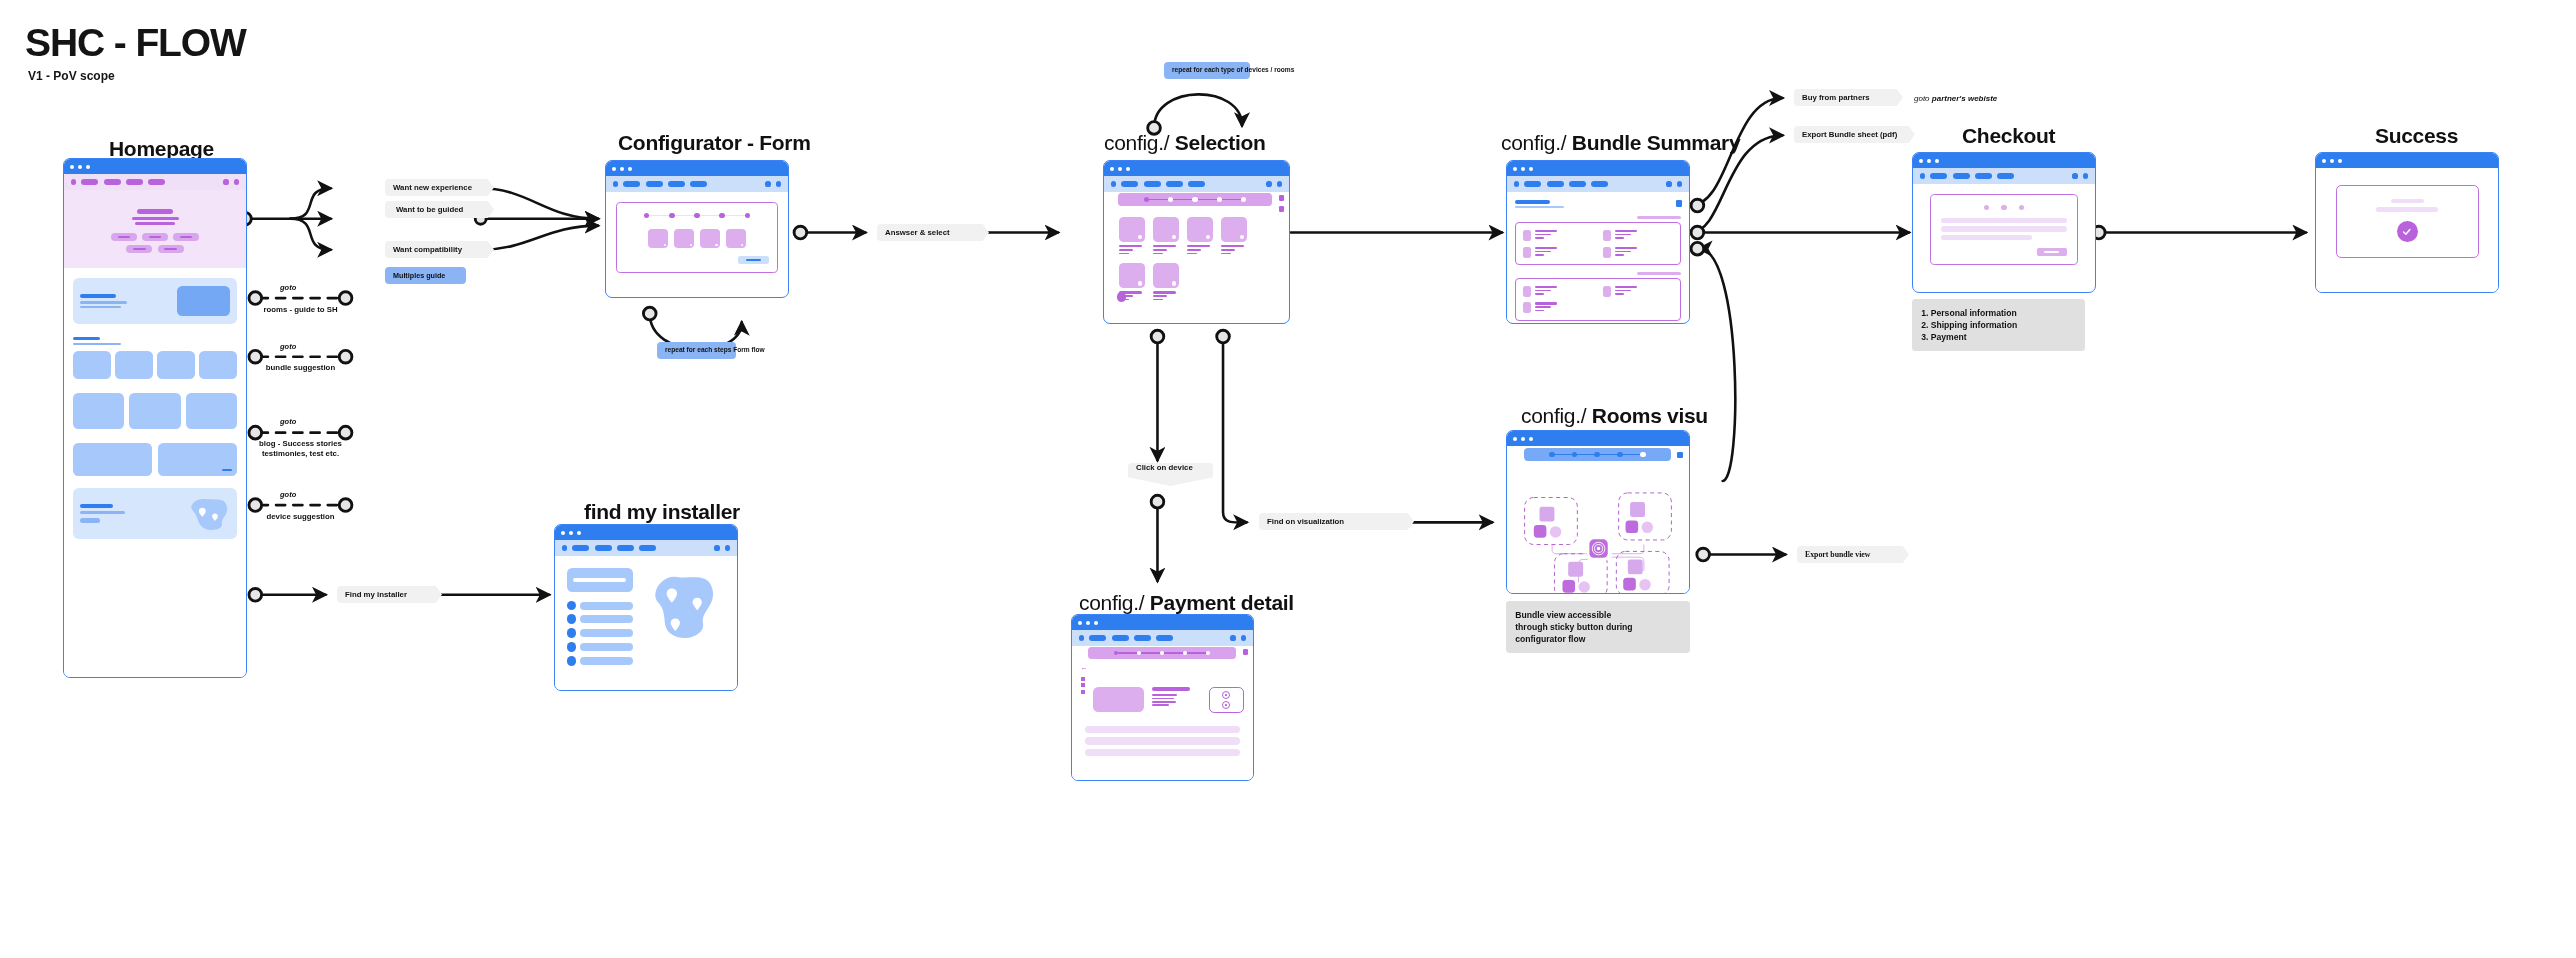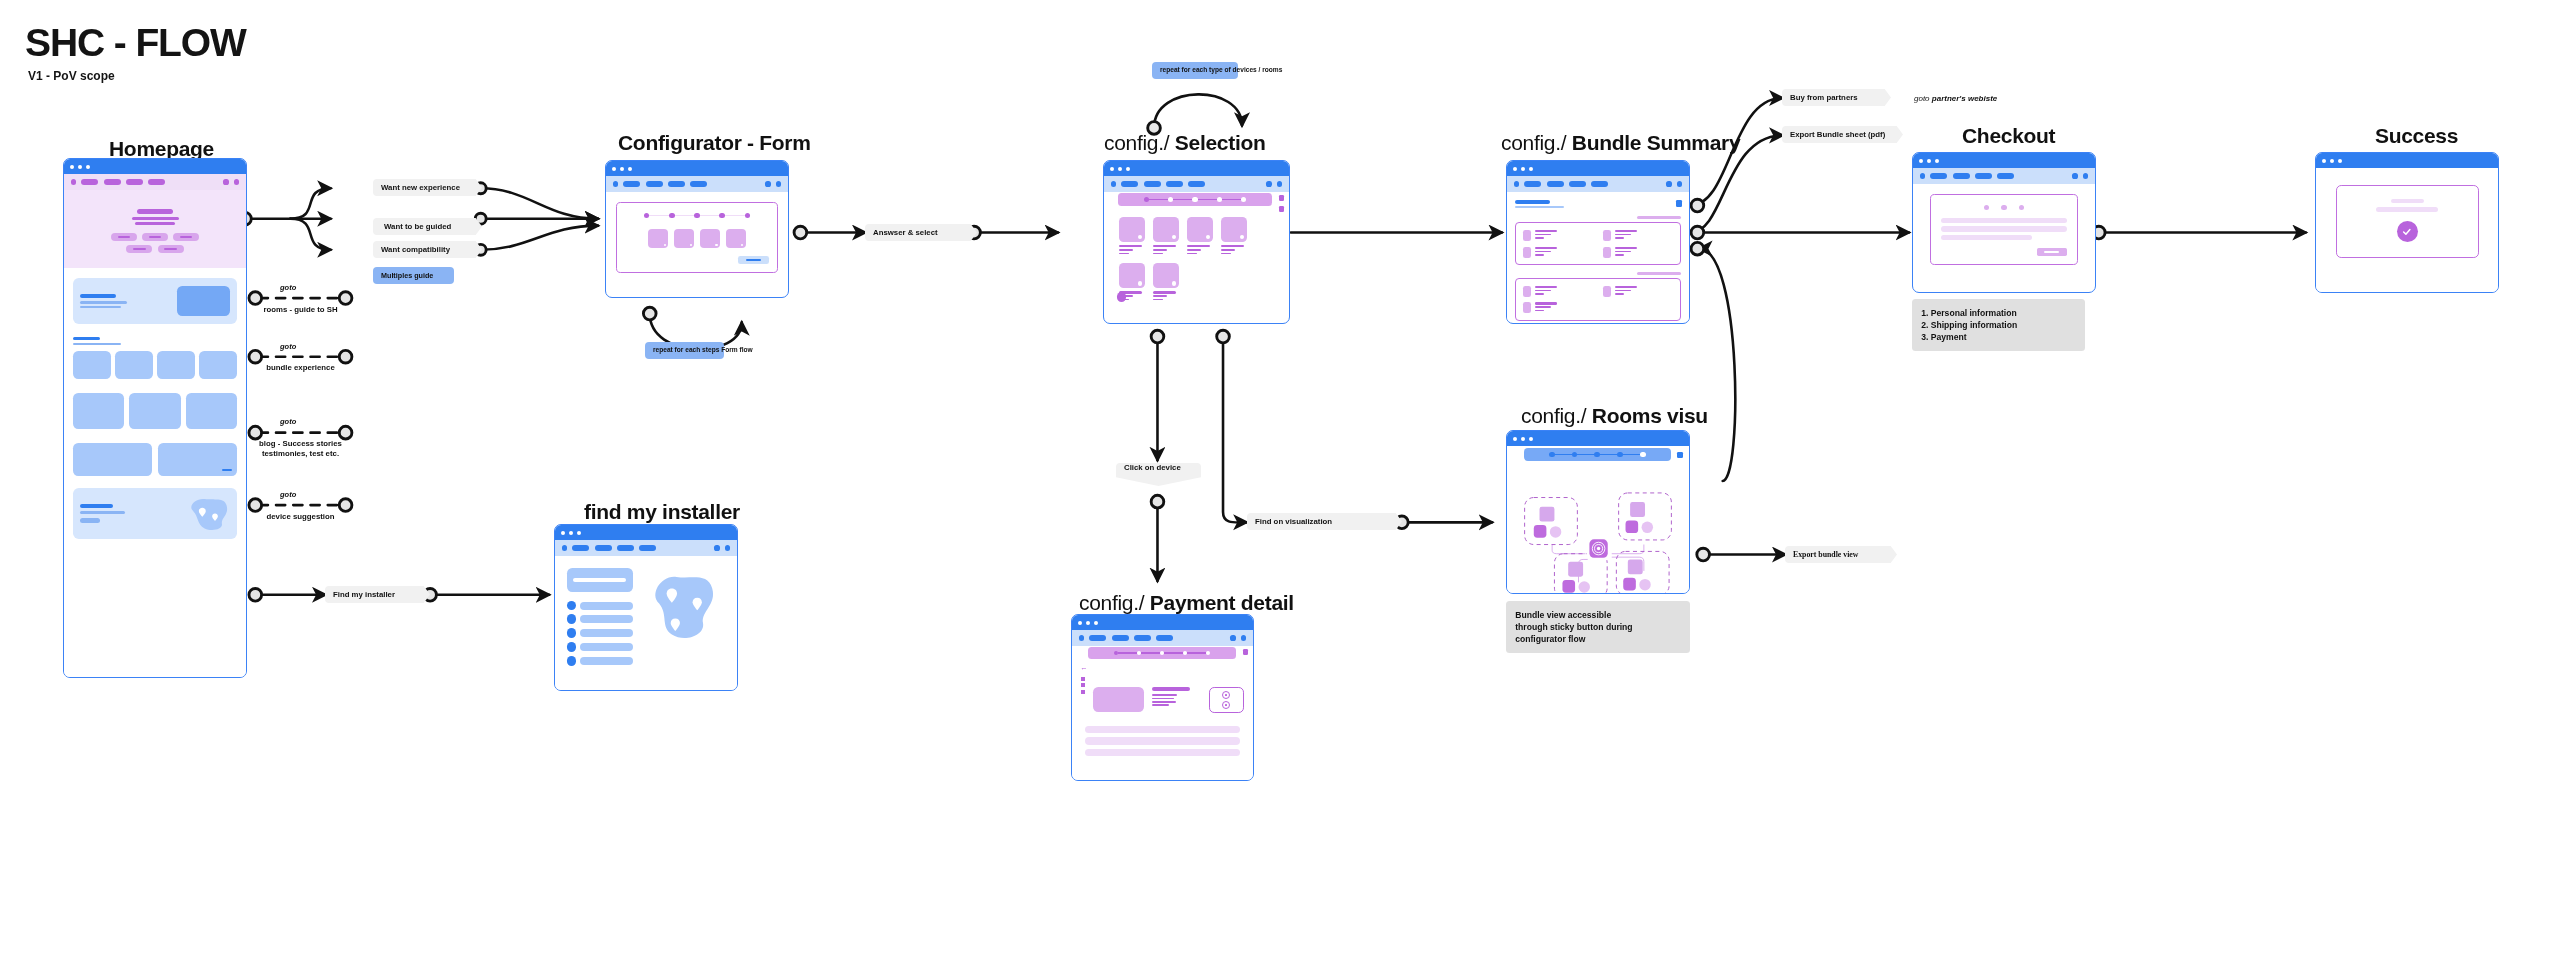--- a/index.html
+++ b/index.html
@@ -52,21 +52,21 @@
   .win-body { position:relative; background:#fff; }
 
   
   .bar { border-radius:11.5px; }
 
   
   .chip {
     position:absolute; background:#F1F1F1; color:#111;
     font-size:7.8px; font-weight:bold;
     display:flex; align-items:center; padding:0 8px;
-    border-radius:4px; white-space:nowrap; height:17px;
+    border-radius:4px; white-space:nowrap; height:17px;margin-left:12px;
   }
   .chip.tagr { clip-path: polygon(0 0, calc(100% - 6.3px) 0, 100% 50%, calc(100% - 6.3px) 100%, 0 100%); padding-right:14px;}
   .chip.tagd { clip-path: polygon(0 0, 100% 0, 100% 62%, 50% 100%, 0 62%); height:23px; align-items:flex-start; }
   .chip.blue { background:#8AB4F4; color:#111; font-weight:bold; }
   .chip.multiline { height:auto; padding:4px 8px; display:block; line-height:1.35; }
 
   .note {
     position:absolute; background:#E0E0E0; color:#111;
     font-size:8.6px; font-weight:bold; line-height:1.45;
     padding:7.5px 9.2px; border-radius:3.5px; white-space:pre-line;
@@ -271,31 +271,31 @@
         </svg>
       </div>
 
     </div>
   </div>
 
   <div class="goto-lbl" style="left:280px; top:283px;">goto</div>
   <div class="goto-target" style="left:253px; top:305px; width:95px;">rooms - guide to SH</div>
 
   <div class="goto-lbl" style="left:280px; top:342px;">goto</div>
-  <div class="goto-target" style="left:253px; top:363px; width:95px;">bundle experience</div>
+  <div class="goto-target" style="left:253px; top:363px; width:95px;">bundle suggestion</div>
 
   <div class="goto-lbl" style="left:280px; top:417px;">goto</div>
   <div class="goto-target" style="left:248px; top:439px; width:105px;">blog - Success stories
 testimonies, test etc.</div>
 
   <div class="goto-lbl" style="left:280px; top:490px;">goto</div>
   <div class="goto-target" style="left:253px; top:512px; width:95px;">device suggestion</div>
 
   <div class="chip tagr" style="left:373px; top:179px; width:109px;">Want new experience</div>
-  <div class="chip tagr" style="left:373px; top:218px; width:109px;padding-left:11px;">Want to be guided</div>
+  <div class="chip tagr" style="left:373px; top:201px; width:109px;padding-left:11px;">Want to be guided</div>
   <div class="chip tagr" style="left:373px; top:241px; width:109px;">Want compatibility</div>
   <div class="chip blue" style="left:373px; top:267px; width:81px; font-size:7.2px;">Multiples guide</div>
 
   <div class="chip tagr" style="left:325px; top:586px; width:105px;">Find my installer</div>
 
   <div class="stage-title" style="left:618px; top:131px;">
     <span>Configurator - Form</span>
   </div>
   <div class="win" style="left:605px; top:160px; width:184px; height:138px;">
     <div class="win-bar">

